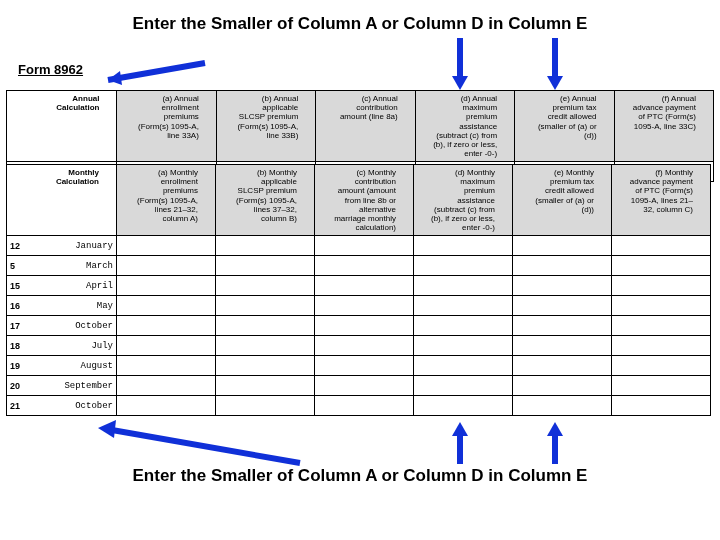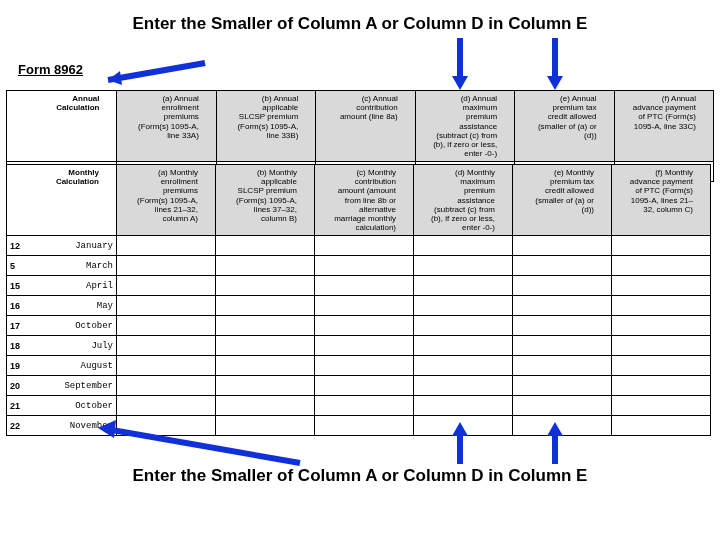--- a/index.html
+++ b/index.html
@@ -186,30 +186,20 @@
         <tr class="row">
           <td class="num">21</td>
           <td class="name">October</td>
           <td></td>
           <td></td>
           <td></td>
           <td></td>
           <td></td>
           <td></td>
         </tr>
-        <tr class="row">
-          <td class="num">22</td>
-          <td class="name">November</td>
-          <td></td>
-          <td></td>
-          <td></td>
-          <td></td>
-          <td></td>
-          <td></td>
-        </tr>
       </tbody>
   </table>
 
   <svg class="arrow" style="left:90px;top:418px;" width="220" height="50">
     <line x1="210" y1="45" x2="22" y2="12"></line>
       <polygon points="8,10 26,2 24,20" stroke="none"></polygon>
   </svg>
   <svg class="arrow" style="left:445px;top:420px;" width="30" height="46">
     <line x1="15" y1="44" x2="15" y2="14"></line>
       <polygon points="15,2 7,16 23,16" stroke="none"></polygon>

